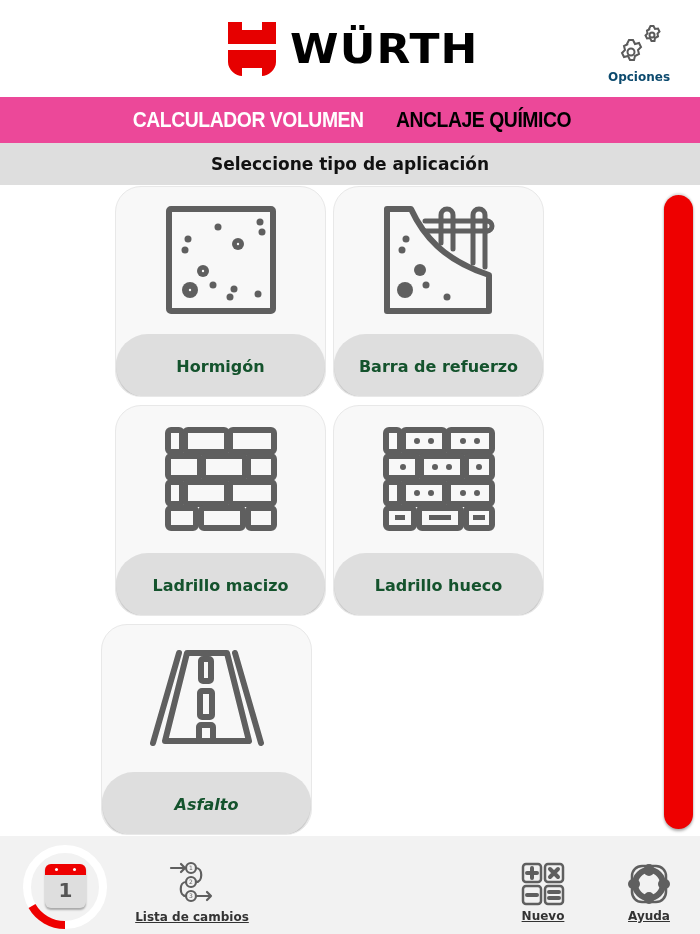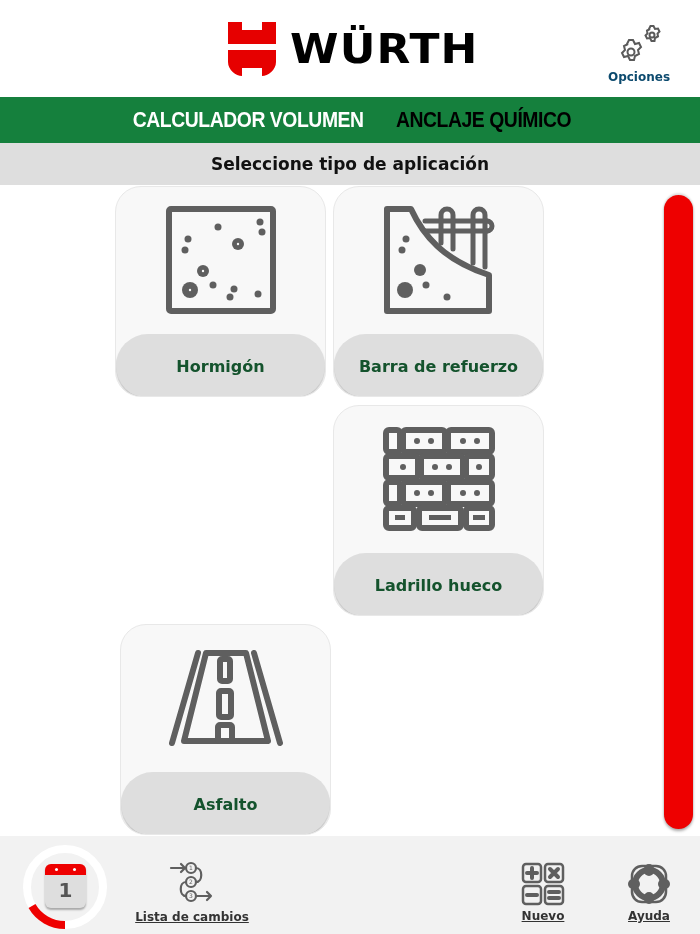--- a/index.html
+++ b/index.html
@@ -8,21 +8,21 @@
 
     
     .header { position: absolute; left: 0; top: 0; width: 700px; height: 97px; background: #fff; }
     .logo { position: absolute; left: 228px; top: 22px; display: flex; align-items: center; }
     .logo-mark { width: 48px; height: 54px; }
     .logo-text { margin-left: 14px; font-family: "DejaVu Sans", sans-serif; font-weight: 900; font-size: 40px; letter-spacing: 1px; color: #000; line-height: 1; transform: scaleX(1.1); transform-origin: left center; font-weight: bold; }
     .options { position: absolute; left: 604px; top: 22px; width: 70px; text-align: center; cursor: pointer; }
     .options svg { display: block; margin: 0 auto; }
     .options-label { font-size: 12px; font-weight: bold; color: #0c4a6e; margin-top: 2px; }
 
-    .title-bar { position: absolute; left: 0; top: 97px; width: 700px; height: 46px; background: #15803d; text-align: center; line-height: 46px; }
+    .title-bar { position: absolute; left: 0; top: 97px; width: 700px; height: 46px; background: #ec4899; text-align: center; line-height: 46px; }
     .title-bar span { font-family: "Liberation Sans", sans-serif; font-weight: bold; font-size: 22px; letter-spacing: -0.5px; display: inline-block; transform: scaleX(0.88); }
     .title-white { color: #fff; }
     .title-black { color: #000; }
 
     .subtitle-bar { position: absolute; left: 0; top: 143px; width: 700px; height: 42px; background: #dedede; text-align: center; line-height: 42px; font-size: 17px; font-weight: bold; color: #111; }
 
     
     .card { position: absolute; width: 211px; height: 211px; border-radius: 26px; background: #f8f8f8; border: 1px solid #e8e8e8; overflow: hidden; cursor: pointer; }
     .card .icon-area { position: absolute; left: 0; top: 0; width: 100%; height: 148px; display: flex; align-items: center; justify-content: center; }
     .card .label-pill { position: absolute; left: 0; top: 147px; width: 100%; height: 64px; background: #dedede; border-radius: 32px; box-shadow: 0 2px 2px rgba(0,0,0,0.22); display: flex; align-items: center; justify-content: center; font-size: 16px; font-weight: bold; color: #14532d; }
@@ -113,20 +113,41 @@
           <circle cx="37" cy="65" r="6"></circle>
             <circle cx="22" cy="85" r="8"></circle>
           <circle cx="43" cy="80" r="3.5"></circle>
             <circle cx="64" cy="92" r="3.5"></circle>
         </g>
       </svg>
     </div>
     <div class="label-pill">Barra de refuerzo</div>
   </div>
 
+  <div class="card" style="left:115px; top:405px;">
+    <div class="icon-area">
+      <svg width="112" height="106" viewBox="0 0 112 106">
+        <g fill="none" stroke="#5f5f5f" stroke-width="6">
+          <rect x="3" y="3" width="14" height="22" rx="3"></rect>
+            <rect x="20" y="3" width="42" height="22" rx="3"></rect>
+            <rect x="65" y="3" width="44" height="22" rx="3"></rect>
+          <rect x="3" y="29" width="32" height="22" rx="3"></rect>
+            <rect x="38" y="29" width="42" height="22" rx="3"></rect>
+            <rect x="83" y="29" width="26" height="22" rx="3"></rect>
+          <rect x="3" y="55" width="14" height="22" rx="3"></rect>
+            <rect x="20" y="55" width="42" height="22" rx="3"></rect>
+            <rect x="65" y="55" width="44" height="22" rx="3"></rect>
+          <rect x="3" y="81" width="28" height="20" rx="3"></rect>
+            <rect x="36" y="81" width="42" height="20" rx="3"></rect>
+            <rect x="83" y="81" width="26" height="20" rx="3"></rect>
+        </g>
+      </svg>
+    </div>
+    <div class="label-pill">Ladrillo macizo</div>
+  </div>
 
   <div class="card" style="left:333px; top:405px;">
     <div class="icon-area">
       <svg width="112" height="106" viewBox="0 0 112 106">
         <g fill="none" stroke="#5f5f5f" stroke-width="6">
           <rect x="3" y="3" width="14" height="22" rx="3"></rect>
             <rect x="20" y="3" width="42" height="22" rx="3"></rect>
             <rect x="65" y="3" width="44" height="22" rx="3"></rect>
           <rect x="3" y="29" width="32" height="22" rx="3"></rect>
             <rect x="38" y="29" width="42" height="22" rx="3"></rect>
@@ -153,21 +174,21 @@
             <circle cx="94" cy="66" r="3"></circle>
           <rect x="12" y="88" width="10" height="5"></rect>
             <rect x="46" y="88" width="22" height="5"></rect>
             <rect x="90" y="88" width="12" height="5"></rect>
         </g>
       </svg>
     </div>
     <div class="label-pill">Ladrillo hueco</div>
   </div>
 
-  <div class="card" style="left:120px; top:624px;">
+  <div class="card" style="left:101px; top:624px;font-style:italic;">
     <div class="icon-area">
       <svg width="116" height="100" viewBox="0 0 116 100">
         <g fill="none" stroke="#5f5f5f" stroke-width="6" stroke-linecap="round" stroke-linejoin="round">
           <path d="M30 4 L4 94"></path>
           <path d="M86 4 L112 94"></path>
           <path d="M38 4 H78 L100 92 H16 Z"></path>
           <rect x="52" y="10" width="10" height="22" rx="2"></rect>
           <rect x="51" y="42" width="12" height="26" rx="2"></rect>
           <rect x="50" y="76" width="14" height="16" rx="2"></rect>
         </g>

